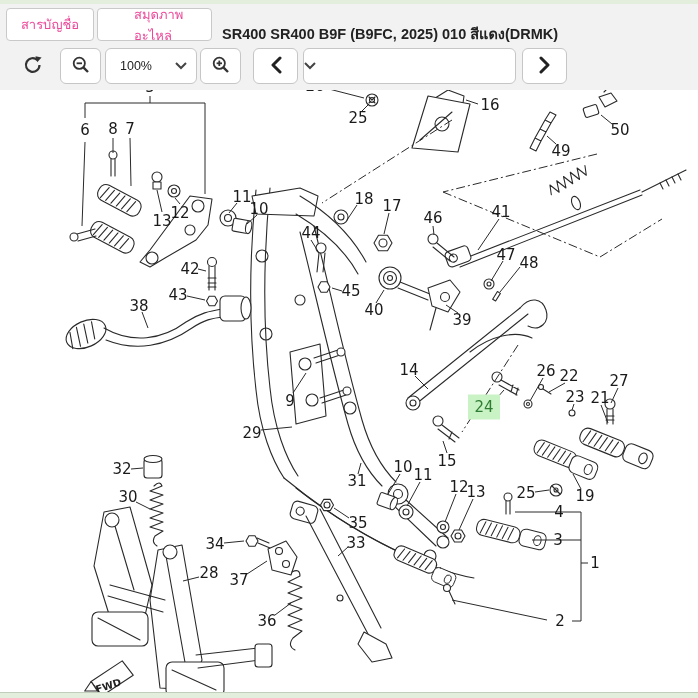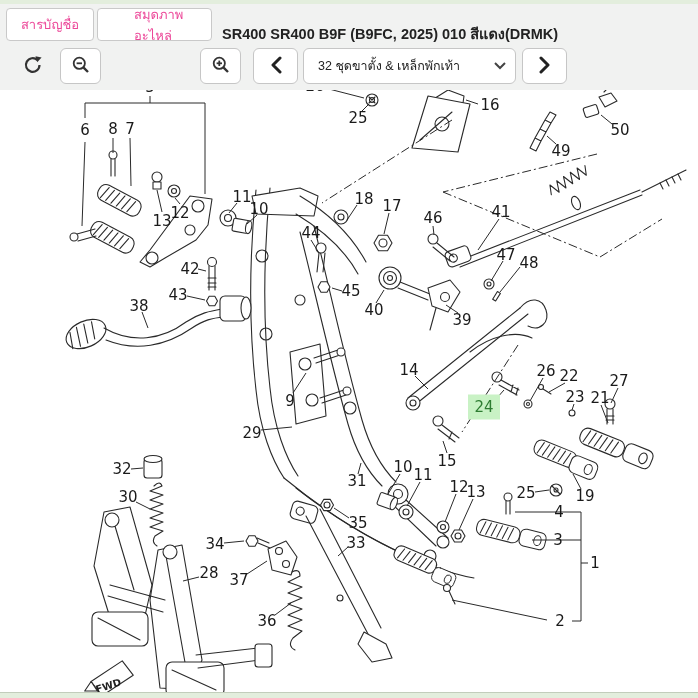--- a/index.html
+++ b/index.html
@@ -61,20 +61,28 @@
     <button class="btn" style="left:60px;width:41px;">
       <span>
         <svg width="20" height="20" viewBox="0 0 20 20" fill="none" stroke="#333" stroke-width="1.8">
           <circle cx="8.3" cy="8.3" r="5.6"></circle>
           <line x1="12.6" y1="12.6" x2="17" y2="17" stroke-width="2.4"></line>
           <line x1="5.6" y1="8.3" x2="11" y2="8.3"></line>
         </svg>
       </span>
     </button>
 
+    <div class="sel" style="left:105px;width:92px;">
+      <span class="val">100%</span>
+      <span class="chev">
+        <svg width="12" height="8" viewBox="0 0 12 8" fill="none" stroke="#444" stroke-width="2">
+            <polyline points="1,1 6,6 11,1"></polyline>
+          </svg>
+      </span>
+    </div>
 
     <button class="btn" style="left:200px;width:41px;">
       <span>
         <svg width="20" height="20" viewBox="0 0 20 20" fill="none" stroke="#333" stroke-width="1.8">
           <circle cx="8.3" cy="8.3" r="5.6"></circle>
           <line x1="12.6" y1="12.6" x2="17" y2="17" stroke-width="2.4"></line>
           <line x1="5.6" y1="8.3" x2="11" y2="8.3"></line>
           <line x1="8.3" y1="5.6" x2="8.3" y2="11"></line>
         </svg>
       </span>
@@ -82,21 +90,20 @@
 
     <button class="btn" style="left:253px;width:45px;">
       <span>
         <svg width="12" height="18" viewBox="0 0 12 18" fill="none" stroke="#222" stroke-width="3" stroke-linecap="round" stroke-linejoin="round">
             <polyline points="10,2 3,9 10,16"></polyline>
           </svg>
       </span>
     </button>
 
     <div class="sel" style="left:303px;width:213px;">
-      <span class="val">32 ชุดขาตั้ง &amp; เหล็กพักเท้า</span>
       <span class="chev">
         <svg width="12" height="8" viewBox="0 0 12 8" fill="none" stroke="#444" stroke-width="2">
             <polyline points="1,1 6,6 11,1"></polyline>
           </svg>
       </span>
     </div>
 
     <button class="btn" style="left:522px;width:45px;">
       <span>
         <svg width="12" height="18" viewBox="0 0 12 18" fill="none" stroke="#222" stroke-width="3" stroke-linecap="round" stroke-linejoin="round">

